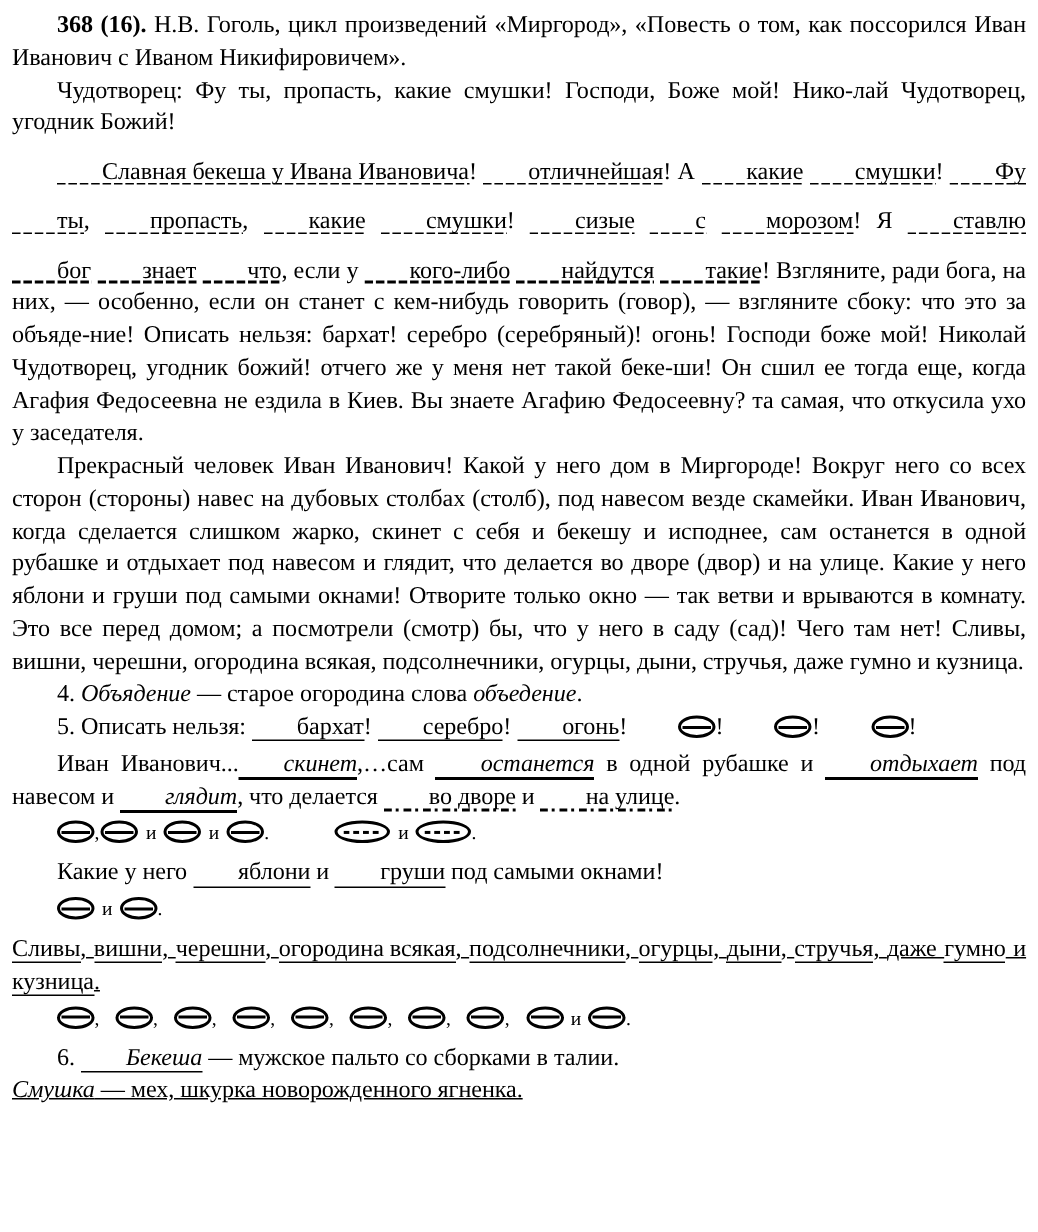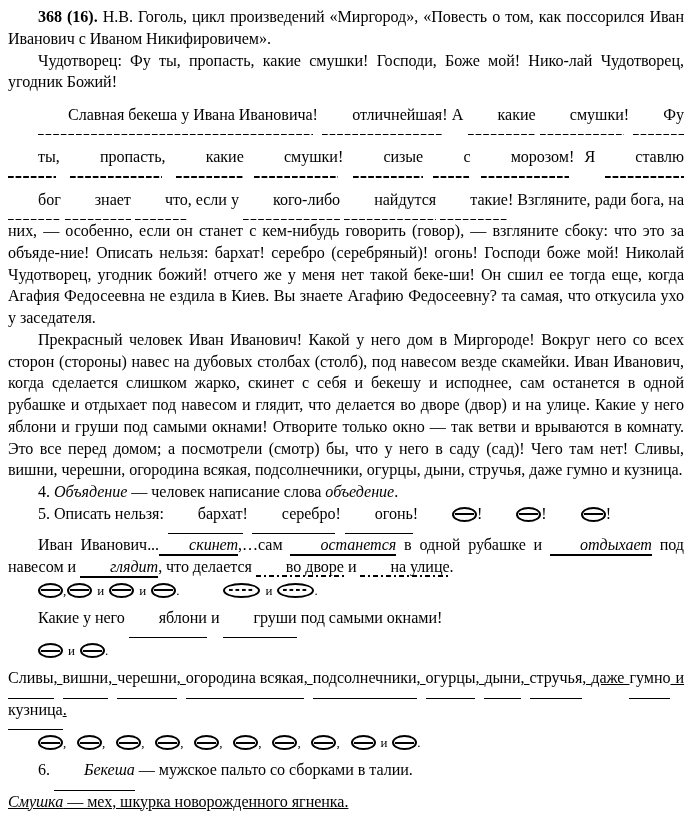--- a/index.html
+++ b/index.html
@@ -34,21 +34,21 @@
   }
   p.indent { text-indent: 30px; }
   p.noindent { text-indent: 0; text-decoration: underline; }
 
   .num { font-weight: bold; }
   .ital { font-style: italic; }
 
   
   .u-sub {           
     border-bottom: 1.6px solid #000;
-    padding-bottom: 11px;
+    padding-bottom: 0px;
     display: inline-block;
     line-height: 1.02;
   }
   .u-pred {          
     border-bottom: 2.3px solid #000;
     display: inline-block;
     line-height: 1.02;
     font-style: italic;
   }
   .u-dash {          
@@ -63,21 +63,21 @@
     padding-bottom: 1px;
   }
   .u-broken {        
     display: inline-block;
     line-height: 1.02;
     background-image:
       linear-gradient(to right, #000 0 6px, transparent 6px 7.6px);
     background-repeat: repeat-x;
     background-size: 7.6px 1.5px;
     background-position: left bottom;
-    padding-bottom: 12px;
+    padding-bottom: 0;
     margin-top: 14px;
   }
 
   
   .sym {
     display: inline-block;
     vertical-align: -3px;
     position: relative;
   }
   .oval {
@@ -141,21 +141,21 @@
 <div id="page">
 
   <p class="indent"><span class="num">368 (16).</span> <span>Н.В. Гоголь, цикл произведений «Миргород», «Повесть о том,</span> <span>как поссорился Иван Иванович с Иваном Никифировичем».</span></p>
 
   <p class="indent"><span>Чудотворец:</span><span> Фу ты, пропасть, какие смушки! Господи, Боже мой! Нико-</span><span>лай Чудотворец, угодник Божий!</span></p>
 
   <p class="indent"><span class="u-broken">Славная бекеша у Ивана Ивановича</span><span>! </span><span class="u-broken">отличнейшая</span><span>! А </span><span class="u-broken">какие</span><span> </span><span class="u-broken">смушки</span><span>! </span><span class="u-broken">Фу</span><span> </span><span class="u-broken">ты</span><span>, </span><span class="u-broken">пропасть</span><span>, </span><span class="u-broken">какие</span><span> </span><span class="u-broken">смушки</span><span>! </span><span class="u-broken">сизые</span><span> </span><span class="u-broken">с</span><span> </span><span class="u-broken">морозом</span><span>! Я </span><span class="u-broken">ставлю</span><span> </span><span class="u-broken">бог</span><span> </span><span class="u-broken">знает</span><span> </span><span class="u-broken">что</span><span>, если у </span><span class="u-broken">кого-либо</span><span> </span><span class="u-broken">найдутся</span><span> </span><span class="u-broken">такие</span><span>! Взгляните, ради бога, на них, — особенно, если он станет с кем-нибудь говорить (говор), — взгляните сбоку: что это за объяде-ние! Описать нельзя: бархат! серебро (серебряный)! огонь! Господи боже мой! Николай Чудотворец, угодник божий! отчего же у меня нет такой беке-ши! Он сшил ее тогда еще, когда Агафия Федосеевна не ездила в Киев. Вы знаете Агафию Федосеевну? та самая, что откусила ухо у заседателя.</span></p>
 
   <p class="indent">Прекрасный человек Иван Иванович! Какой у него дом в Миргороде! Вокруг него со всех сторон (стороны) навес на дубовых столбах (столб), под навесом везде скамейки. Иван Иванович, когда сделается слишком жарко, скинет с себя и бекешу и исподнее, сам останется в одной рубашке и отдыхает под навесом и глядит, что делается во дворе (двор) и на улице. Какие у него яблони и груши под самыми окнами! Отворите только окно — так ветви и врываются в комнату. Это все перед домом; а посмотрели (смотр) бы, что у него в саду (сад)! Чего там нет! Сливы, вишни, черешни, огородина всякая, подсолнечники, огурцы, дыни, стручья, даже гумно и кузница.</p>
 
-  <p class="indent"><span>4.</span> <span class="ital">Объядение</span><span> — человек написание слова </span><span class="ital">объедение</span><span>.</span></p>
+  <p class="indent"><span>4.</span> <span class="ital">Объядение</span><span> — старое огородина слова </span><span class="ital">объедение</span><span>.</span></p>
 
   <p class="indent"><span>5.</span><span> Описать нельзя: </span><span class="u-sub">бархат</span><span>! </span><span class="u-sub">серебро</span><span>! </span><span class="u-sub">огонь</span><span>! </span><span class="sym"><span class="oval"></span></span><span>!</span> <span class="sym"><span class="oval"></span></span><span>!</span> <span class="sym"><span class="oval"></span></span><span>!</span></p>
 
   <p class="indent"><span>Иван Иванович...</span><span class="u-pred">скинет</span><span>,…сам </span><span class="u-pred">останется</span><span> в одной рубашке и </span><span class="u-pred">отдыхает</span> <span>под навесом и </span><span class="u-pred">глядит</span><span>, что делается </span><span class="u-dash">во дворе</span><span> и </span><span class="u-dash">на улице</span><span>.</span></p>
 
   <div class="schemeline"><span class="sym"><span class="oval"></span></span><span class="sep">,</span><span class="sym"><span class="oval"></span></span><span class="konj">и</span><span class="sym"><span class="oval"></span></span><span class="konj">и</span><span class="sym"><span class="oval"></span></span><span>.</span><span class="gap"></span><span class="sym"><span class="oval-wide"></span></span><span class="konj">и</span><span class="sym"><span class="oval-wide"></span></span><span>.</span></div>
 
   <p class="indent"><span>Какие у него </span><span class="u-sub">яблони</span><span> и </span><span class="u-sub">груши</span><span> под самыми окнами!</span></p>
 
   <div class="schemeline"><span class="sym"><span class="oval"></span></span><span class="konj">и</span><span class="sym"><span class="oval"></span></span><span>.</span></div>

